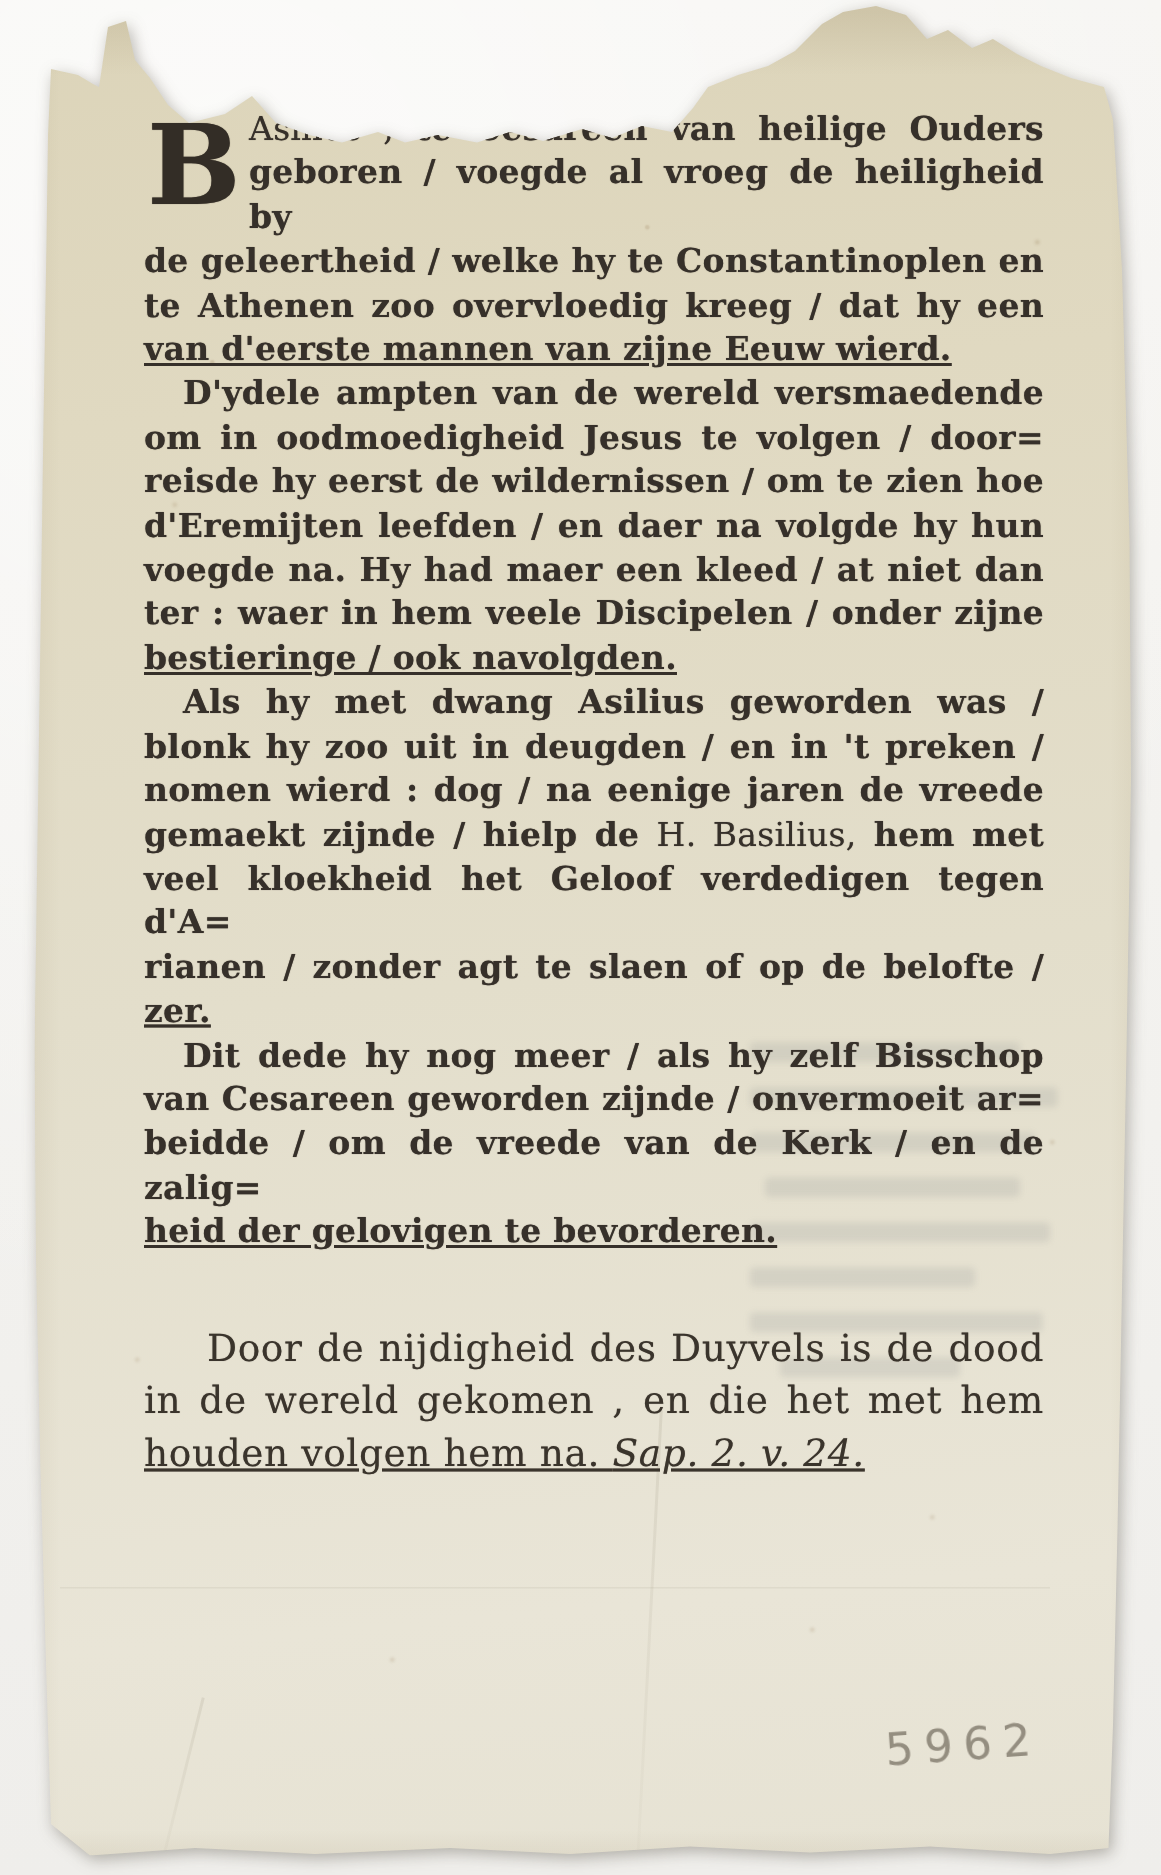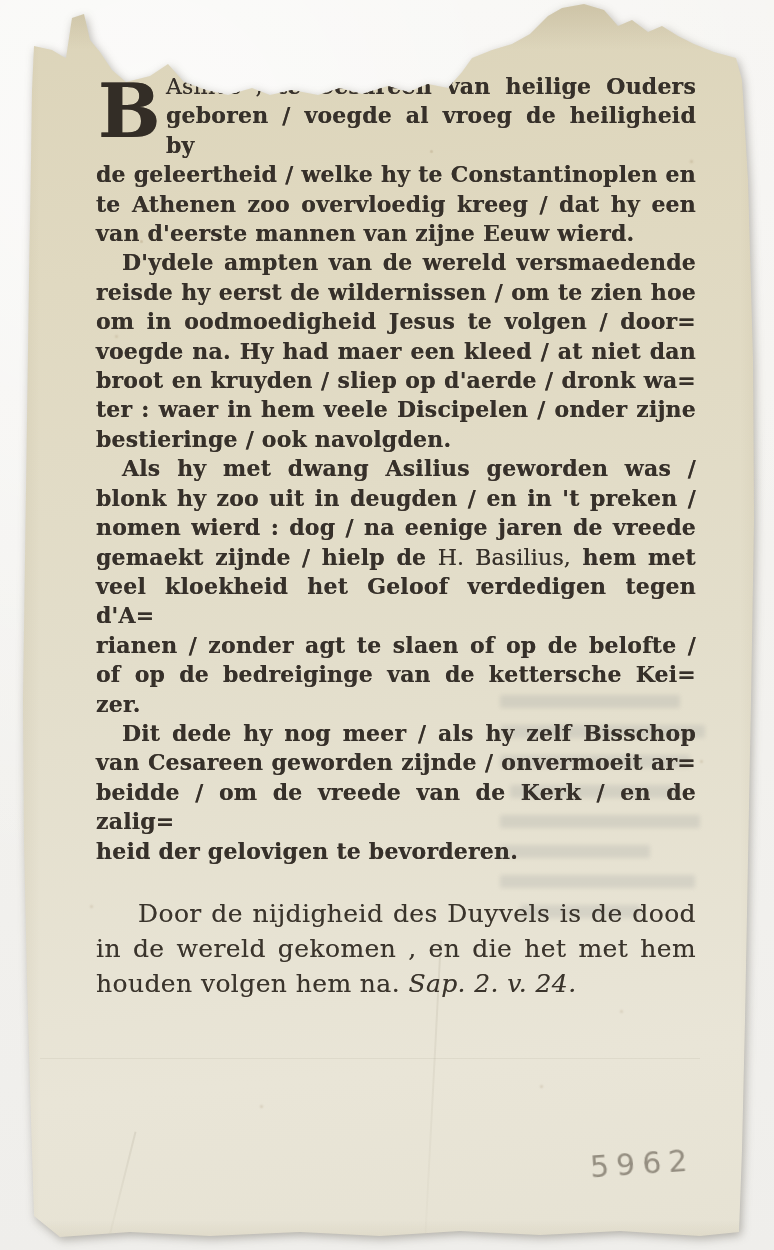--- a/index.html
+++ b/index.html
@@ -47,26 +47,26 @@
     position:absolute;left:96px;top:72px;width:600px;
     color:#36302a;
   }
   .para{margin:0;}
   .para.blackletter{
     font-weight:700;font-size:22px;line-height:29.4px;letter-spacing:.2px;
     text-shadow:0 0 .6px rgba(45,36,26,.65);
   }
   .para.roman{
     font-weight:400;font-size:25px;line-height:35px;letter-spacing:.4px;
-    margin-top:30px;color:#3a342c;text-shadow:0 0 .5px rgba(45,36,26,.5);
+    margin-top:44px;color:#3a342c;text-shadow:0 0 .5px rgba(45,36,26,.5);
   }
   .para.roman .line:first-child{text-indent:42px;}
   .para.blackletter + .para.blackletter .line:first-child{text-indent:26px;}
   .line{text-align:justify;text-align-last:justify;}
-  .line.last{text-align-last:left;}
+  .line.last{text-align-last:left;text-decoration:underline;}
   .para.has-dropcap{position:relative;}
   .para.has-dropcap .line.cap-indent{padding-left:70px;}
   .dropcap{
     position:absolute;left:2px;top:2px;font-size:74px;line-height:1;
     font-weight:700;font-family:"DejaVu Serif",serif;color:#332d26;
   }
   .s-ro{font-weight:400;font-family:"DejaVu Serif",serif;}
   .s-bl{font-weight:700;}
   .s-it{font-style:italic;font-weight:400;}
   .ink-mark{position:absolute;left:200px;top:28px;opacity:.85;}
@@ -127,35 +127,34 @@
         <div class="para blackletter has-dropcap">
           <span class="dropcap">B</span>
           <div class="line cap-indent"><span class="s-ro">Asilius , </span><span class="s-bl">te Cesareen van heilige Ouders</span></div>
           <div class="line cap-indent"><span class="s-bl">geboren / voegde al vroeg de heiligheid by</span></div>
           <div class="line"><span class="s-bl">de geleertheid / welke hy te Constantinoplen en</span></div>
           <div class="line"><span class="s-bl">te Athenen zoo overvloedig kreeg / dat hy een</span></div>
           <div class="line last"><span class="s-bl">van d'eerste mannen van zijne Eeuw wierd.</span></div>
         </div>
         <div class="para blackletter">
           <div class="line"><span class="s-bl">D'ydele ampten van de wereld versmaedende</span></div>
+          <div class="line"><span class="s-bl">om in oodmoedigheid Jesus te volgen / door=</span></div>
           <div class="line"><span class="s-bl">reisde hy eerst de wildernissen / om te zien hoe</span></div>
-          <div class="line"><span class="s-bl">om in oodmoedigheid Jesus te volgen / door=</span></div>
+          <div class="line"><span class="s-bl">d'Eremijten leefden / en daer na volgde hy hun</span></div>
           <div class="line"><span class="s-bl">voegde na. Hy had maer een kleed / at niet dan</span></div>
-          <div class="line"><span class="s-bl">broot en kruyden / sliep op d'aerde / dronk wa=</span></div>
           <div class="line"><span class="s-bl">ter : waer in hem veele Discipelen / onder zijne</span></div>
           <div class="line last"><span class="s-bl">bestieringe / ook navolgden.</span></div>
         </div>
         <div class="para blackletter">
           <div class="line"><span class="s-bl">Als hy met dwang Asilius geworden was /</span></div>
           <div class="line"><span class="s-bl">blonk hy zoo uit in deugden / en in 't preken /</span></div>
           <div class="line"><span class="s-bl">nomen wierd : dog / na eenige jaren de vreede</span></div>
           <div class="line"><span class="s-bl">gemaekt zijnde / hielp de </span><span class="s-ro">H. Basilius,</span><span class="s-bl"> hem met</span></div>
           <div class="line"><span class="s-bl">veel kloekheid het Geloof verdedigen tegen d'A=</span></div>
           <div class="line"><span class="s-bl">rianen / zonder agt te slaen of op de belofte /</span></div>
-          <div class="line"><span class="s-bl">of op de bedreiginge van de kettersche Kei=</span></div>
           <div class="line last"><span class="s-bl">zer.</span></div>
         </div>
         <div class="para blackletter">
           <div class="line"><span class="s-bl">Dit dede hy nog meer / als hy zelf Bisschop</span></div>
           <div class="line"><span class="s-bl">van Cesareen geworden zijnde / onvermoeit ar=</span></div>
           <div class="line"><span class="s-bl">beidde / om de vreede van de Kerk / en de zalig=</span></div>
           <div class="line last"><span class="s-bl">heid der gelovigen te bevorderen.</span></div>
         </div>
         <div class="para roman">
           <div class="line"><span class="s-ro">Door de nijdigheid des Duyvels is de dood</span></div>

